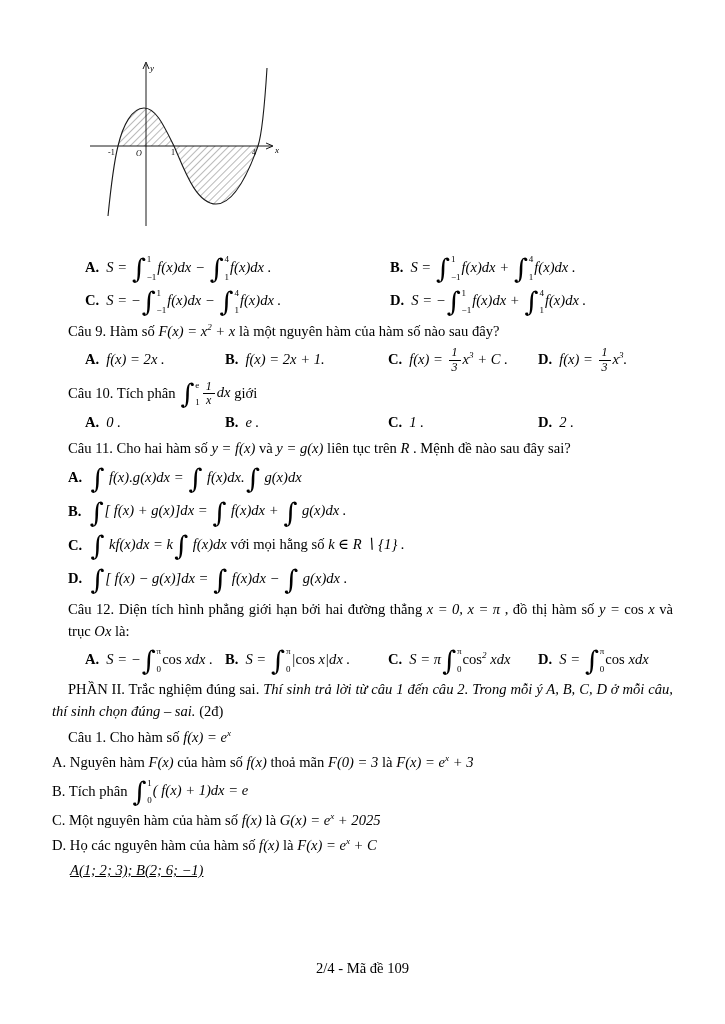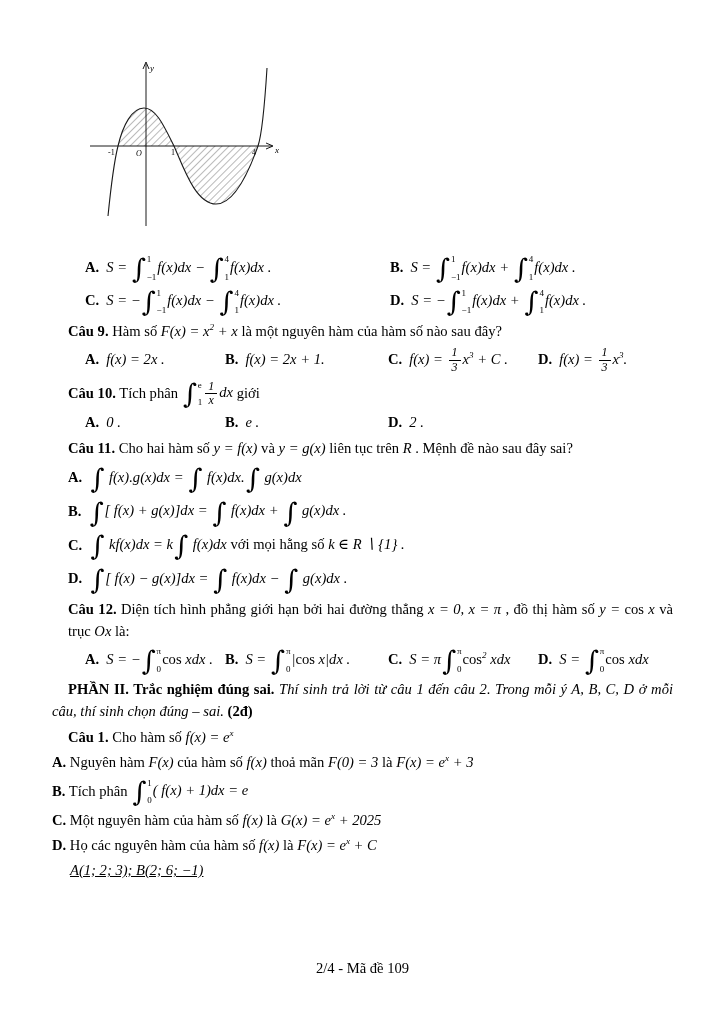--- a/index.html
+++ b/index.html
@@ -6,21 +6,21 @@
   .page{
     position:relative;width:725px;height:1024px;background:#fff;box-sizing:border-box;
     padding:58px 52px 0 52px;color:#000;
     font-family:"Liberation Serif","DejaVu Serif",serif;font-size:14.6px;line-height:1.5;
     overflow:hidden;
   }
   
   .graph-wrap{margin:0 0 10px 24px;}
   .graph-wrap svg text{font-family:"Liberation Serif","DejaVu Serif",serif;}
   
-  .tb{font-weight:700;}
+  .tb{font-weight:400;}
   .ti{font-style:italic;}
   .tn{}
   .stem{margin:4px 0 2px 0;padding-left:16px;text-align:justify;}
   .stem.noindent{padding-left:0;}
   .heading2{margin:0 0 2px 0;text-indent:16px;text-align:justify;}
   .pline{margin:3px 0;}
   .mathline{margin:2px 0 6px 0;padding-left:18px;text-decoration:underline;}
   
   .row{display:flex;align-items:center;padding-left:33px;margin:3px 0;}
   .cols2 .opt:first-child{width:305px;}
@@ -175,20 +175,23 @@
           <span class="mfd">x</span>
         </span>dx</span><span class="tn"> giới</span></p>
   <div class="row cols4">
     <div class="opt">
       <span class="ol">A.</span><span class="math">0 .</span>
     </div>
     <div class="opt">
       <span class="ol">B.</span><span class="math">e .</span>
     </div>
     <div class="opt">
+      <span class="ol">C.</span><span class="math">1 .</span>
+    </div>
+    <div class="opt">
       <span class="ol">D.</span><span class="math">2 .</span>
     </div>
   </div>
 
   <p class="stem"><span class="tb">Câu 11.</span><span class="tn"> Cho hai hàm số </span><span class="math">y = f(x)</span><span class="tn"> và </span><span class="math">y = g(x)</span><span class="tn"> liên tục trên </span><span class="math">R</span><span class="tn"> . Mệnh đề nào sau đây sai?</span></p>
   <div class="optline">
     <span class="ol">A.</span>
       <span><span class="math"><span class="mint">
             <span class="mint-s">∫</span>
           </span> f(x).g(x)dx = <span class="mint">

